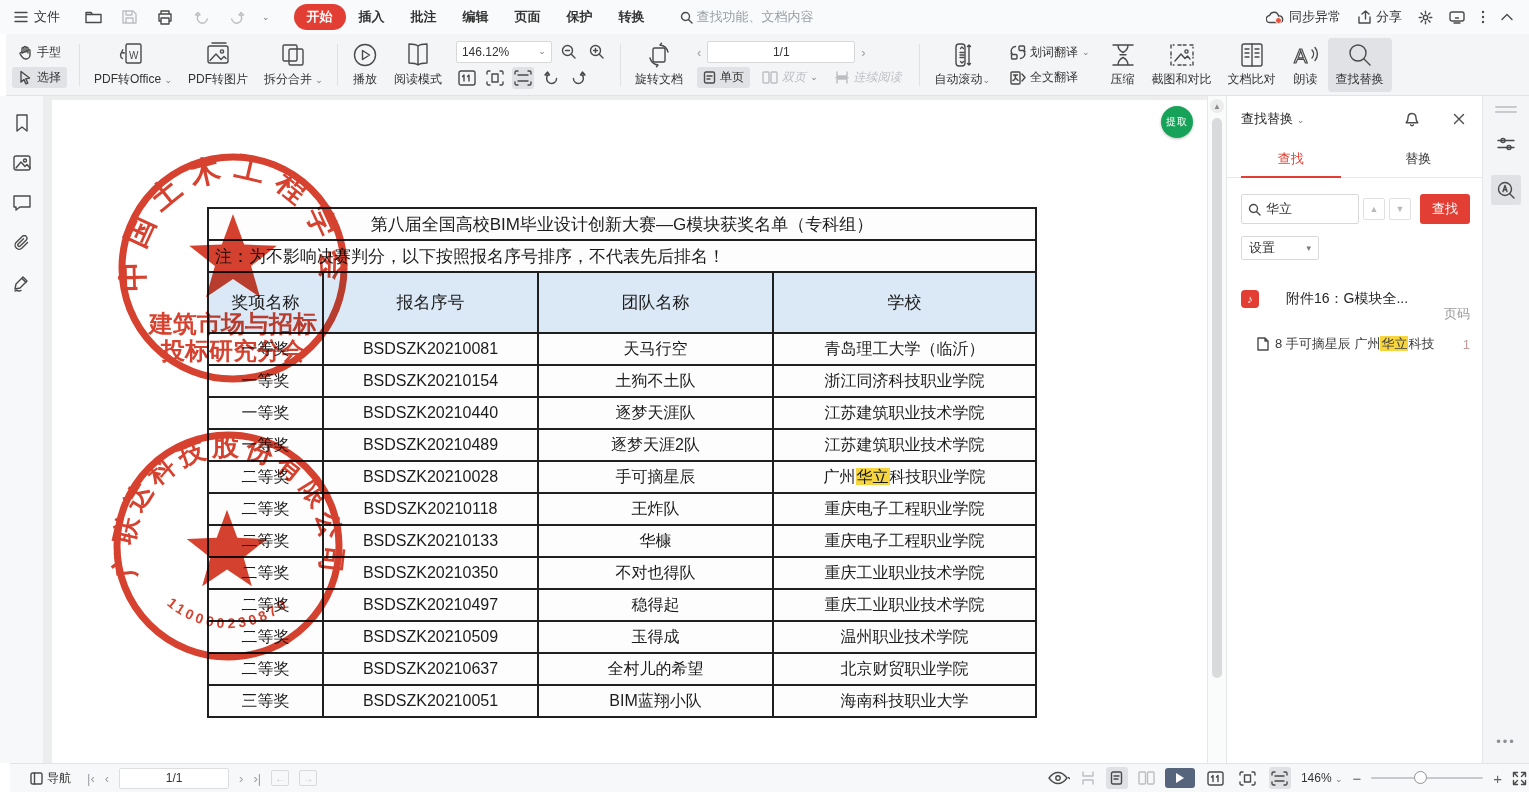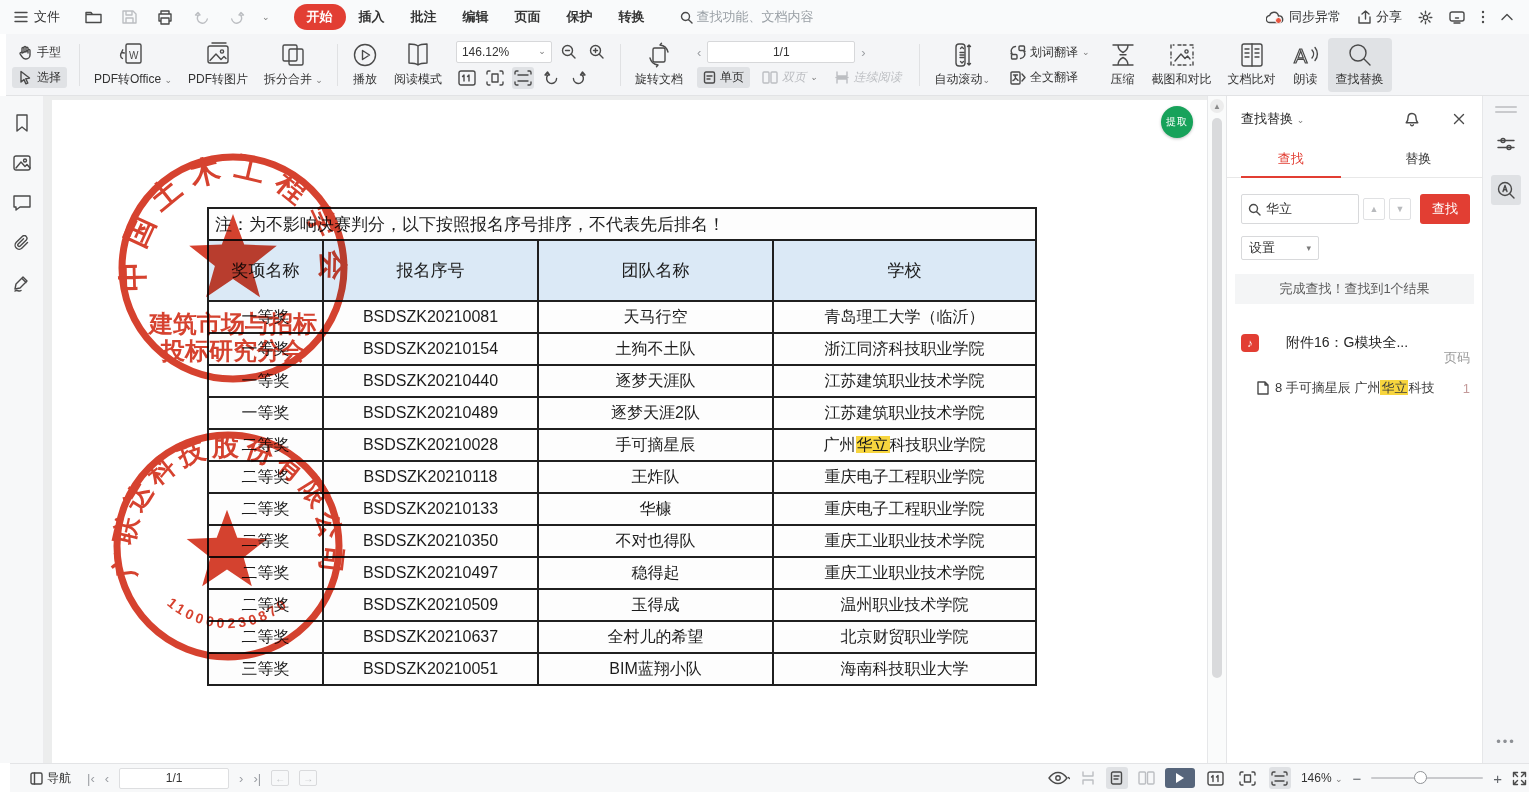--- a/index.html
+++ b/index.html
@@ -504,20 +504,23 @@
     <div class="page">
 
       <table class="award-table">
         <colgroup>
             <col class="c1">
             <col class="c2">
             <col class="c3">
             <col class="c4">
           </colgroup>
         <tbody>
+          <tr class="row-title">
+            <td colspan="4">第八届全国高校BIM毕业设计创新大赛—G模块获奖名单（专科组）</td>
+          </tr>
           <tr class="row-note">
             <td colspan="4">注：为不影响决赛判分，以下按照报名序号排序，不代表先后排名！</td>
           </tr>
           <tr class="row-head">
             <th>奖项名称</th>
             <th>报名序号</th>
             <th>团队名称</th>
             <th>学校</th>
           </tr>
         </tbody>
@@ -660,21 +663,20 @@
         <span>华立</span>
       </span>
       <span class="fp-stepbtn">▲</span>
       <span class="fp-stepbtn">▼</span>
       <button class="fp-findbtn">查找</button>
     </div>
     <div class="fp-settings">
       <span>设置</span>
       <span class="caret">▾</span>
     </div>
-    <div class="fp-summary">完成查找！查找到1个结果</div>
     <div class="fp-group">
       <span class="fp-fileicon">♪</span>
       <span class="lbl">附件16：G模块全...</span>
       <span class="pg">页码</span>
     </div>
     <div class="fp-match">
       <span>
           <svg width="12" height="14" viewBox="0 0 12 14">
             <path class="ic" d="M1 1h7l3 3v9H1zM8 1v3h3"></path>
           </svg>

